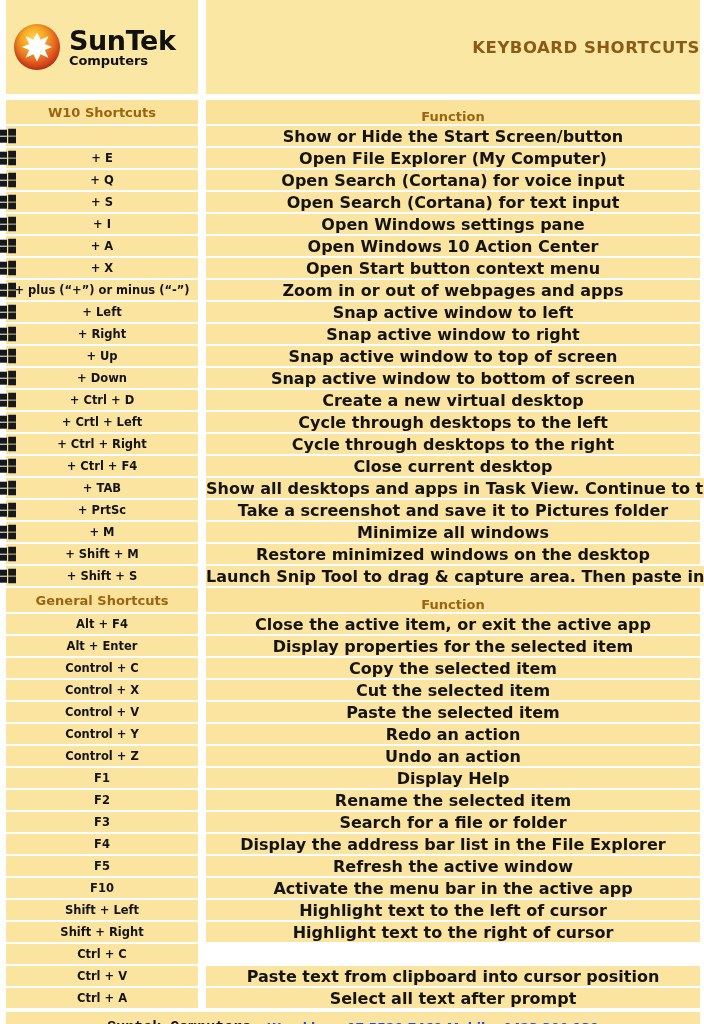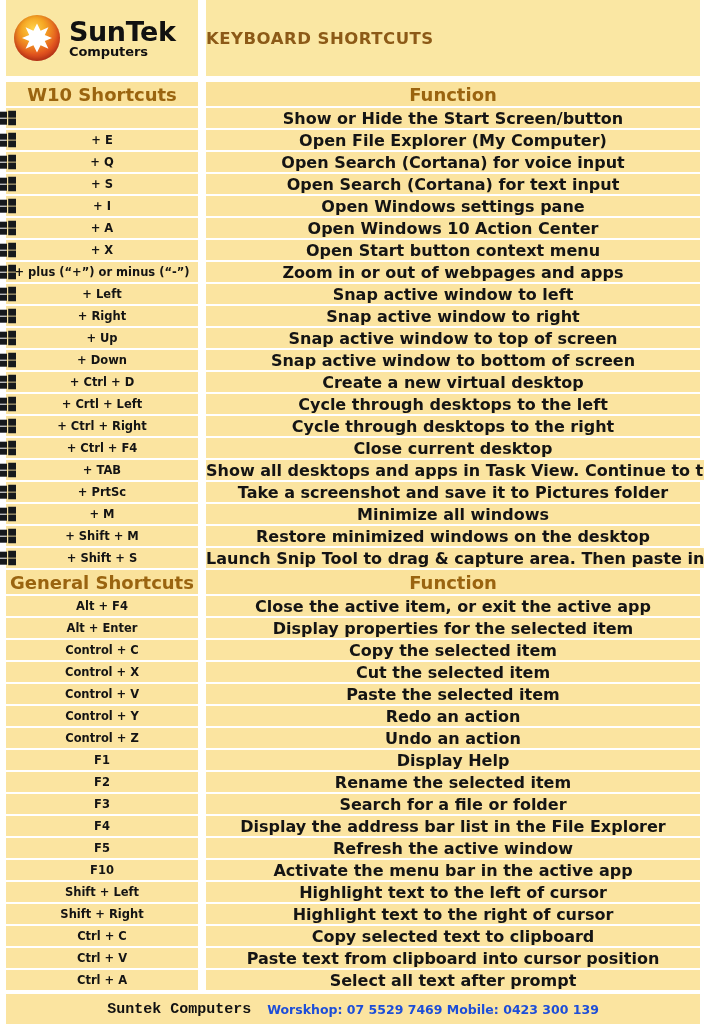--- a/index.html
+++ b/index.html
@@ -17,21 +17,21 @@
     width: 704px;
     height: 1024px;
     background: #ffffff;
     padding: 0 4px 0 6px;
     overflow: hidden;
   }
 
   
   .banner {
     display: flex;
-    height: 76px;
+    height: 94px;
     gap: 8px;
   }
   .banner-logo {
     width: 192px;
     background: #fae7a3;
     display: flex;
     align-items: center;
     padding-left: 8px;
   }
   .logo-mark {
@@ -63,21 +63,21 @@
     letter-spacing: -0.1px;
     margin-top: 0;
     font-family: "DejaVu Sans", sans-serif;
   }
 
   .banner-title {
     flex: 1;
     background: #fae7a3;
     display: flex;
     align-items: center;
-    justify-content: flex-start;
+    justify-content: flex-end;
   }
   .banner-title span {
     color: #8c5a17;
     font-size: 16.5px;
     font-weight: bold;
     letter-spacing: 0.5px;
     font-family: "DejaVu Sans", sans-serif;
   }
 
   .gap-v { height: 6px; background: #ffffff; }
@@ -95,34 +95,34 @@
     display: flex;
     align-items: center;
     justify-content: center;
     position: relative;
     height: 20px;
   }
   .cell-fn {
     flex: 1;
     background: #fbe4a0;
     display: flex;
-    align-items: center;
+    align-items: flex-end;
     justify-content: center;
     height: 20px;
   }
 
   .section-head .cell-key,
   .section-head .cell-fn {
     height: 24px;
     background: #fae29b;
   }
   .section-head .cell-key span,
   .section-head .cell-fn span {
     color: #9a6410;
-    font-size: 18px;
+    font-size: 13px;
     font-weight: bold;
     font-family: "DejaVu Sans", sans-serif;
   }
 
   .key-text {
     color: #141414;
     font-size: 11.5px;
     font-weight: bold;
     font-family: "DejaVu Sans", sans-serif;
     white-space: nowrap;
@@ -623,23 +623,20 @@
           <span class="key-text">Shift + Right</span>
         </div>
         <div class="cell-fn">
           <span class="fn-text">Highlight text to the right of cursor</span>
         </div>
       </div>
       <div class="row">
         <div class="cell-key">
           <span class="key-text">Ctrl + C</span>
         </div>
-        <div class="cell-fn">
-          <span class="fn-text">Copy selected text to clipboard</span>
-        </div>
       </div>
       <div class="row">
         <div class="cell-key">
           <span class="key-text">Ctrl + V</span>
         </div>
         <div class="cell-fn">
           <span class="fn-text">Paste text from clipboard into cursor position</span>
         </div>
       </div>
       <div class="row">

